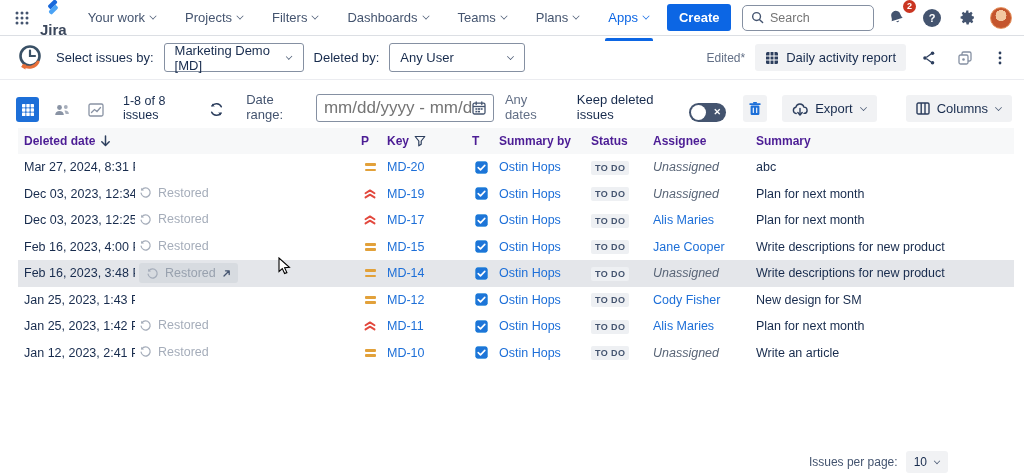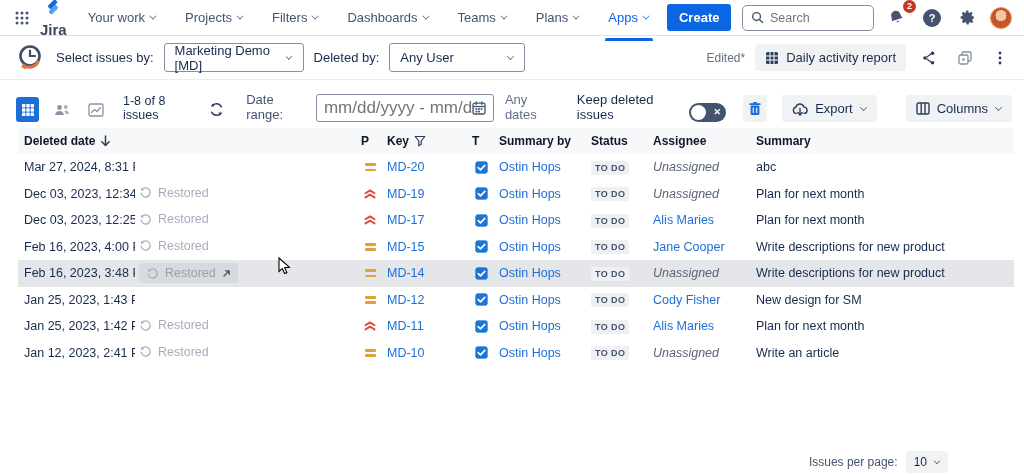--- a/index.html
+++ b/index.html
@@ -73,21 +73,21 @@
     cursor:pointer; flex:none; }
   .toggle .knob { position:absolute; left:2px; top:2px; width:15px; height:15px; background:#fff; border-radius:50%; }
   .toggle .x { position:absolute; right:5px; top:3.5px; color:#fff; font-size:9px; font-weight:700; }
   .sq-btn { width:28px; height:27px; background:#F1F2F4; border:none; border-radius:3px;
     display:flex; align-items:center; justify-content:center; cursor:pointer; }
 
   
   .table { margin:6px 10px 0 18px; }
   .tgrid { display:grid; grid-template-columns:117px 222px 26px 85px 27px 92px 62px 103px 1fr;
     align-items:center; }
-  .thead { background:#F7F8F9; height:26px; font-size:12px; font-weight:700; color:#0f172a; }
+  .thead { background:#F7F8F9; height:26px; font-size:12px; font-weight:700; color:#4c1d95; }
   .thead .cell { display:flex; align-items:center; gap:5px; padding:0 4px; cursor:pointer; }
   .row { height:26.5px; font-size:12.5px; color:#172B4D; }
   .row.hl { background:#E4E6EA; }
   .cell { padding:0 4px; white-space:nowrap; overflow:hidden; }
   .cell.first { padding-left:6px; }
   .cell.center { display:flex; justify-content:center; }
   .link { color:#1D6FD8; text-decoration:none; cursor:pointer; }
   .lozenge { display:inline-block; background:#EEF0F3; color:#44546F; font-size:9px;
     font-weight:700; letter-spacing:.4px; padding:2px 4px; border-radius:2px; }
   .unassigned { font-style:italic; color:#596577; }

